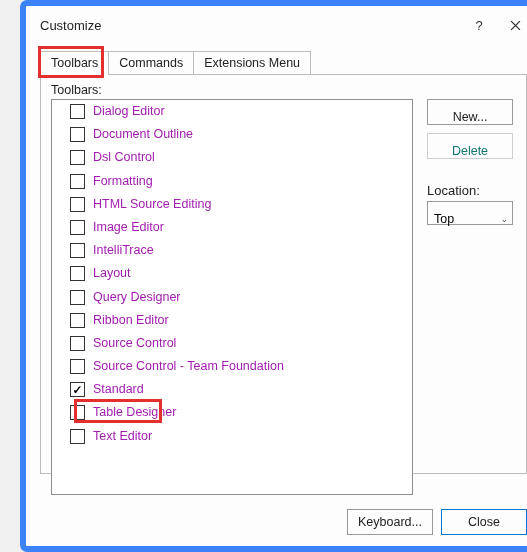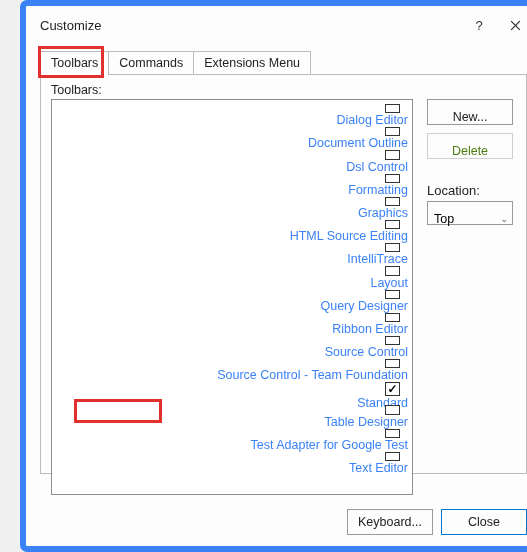--- a/index.html
+++ b/index.html
@@ -31,37 +31,37 @@
     border: 1px solid #bcbcbc; height: 400px; position: relative;
     padding: 8px 10px 10px 10px;
   }
   .list-label { font-size: 12.5px; color: #222; margin-bottom: 2px; }
   .listbox-wrap { display: flex; }
   .listbox {
     width: 362px; height: 396px; border: 1px solid #8d8d8d;
     overflow-y: scroll; background: #fff; padding: 4px 4px;
   }
   .item {
-    display: flex; align-items: flex-end; height: 23.2px; padding-left: 14px;
-    font-size: 12.5px; color: #3b82f6; cursor: pointer; flex-direction: column;
+    display: flex; align-items: flex-start; height: 23.2px; padding-left: 14px;
+    font-size: 12.5px; color: #a21caf; cursor: pointer;
   }
   .chk {
     width: 15px; height: 15px; border: 1px solid #333; margin-right: 8px;
     display: flex; align-items: center; justify-content: center; background: #fff;
   }
   .chk.checked::after {
     content: "✓"; font-size: 12px; line-height: 1; color: #000; font-weight: bold;
   }
   .sidepanel { margin-left: 14px; display: flex; flex-direction: column; width: 86px; }
   .btn {
     height: 26px; border: 1px solid #9a9a9a; background: #fdfdfd;
     font-size: 12.5px; color: #222; cursor: pointer; margin-bottom: 8px;
     display: flex; align-items: flex-end; justify-content: center;
   }
-  .btn.disabled { color: #4d7c0f; border-color: #cfcfcf; cursor: default; }
+  .btn.disabled { color: #0f766e; border-color: #cfcfcf; cursor: default; }
   .loc-label { font-size: 13px; color: #222; margin-top: 16px; margin-bottom: 3px; }
   .select {
     height: 24px; border: 1px solid #9a9a9a; background: #fdfdfd;
     display: flex; align-items: center; padding: 12px 4px 0 6px; font-size: 12.5px;
     justify-content: space-between; cursor: pointer;
   }
   .select .caret { font-size: 9px; color: #555; }
   .footer {
     height: 48px; display: flex; align-items: center; justify-content: flex-end;
     padding: 0 14px; gap: 8px;
@@ -126,25 +126,25 @@
             <div class="item">
               <span class="chk"></span>
               <span>Dsl Control</span>
             </div>
             <div class="item">
               <span class="chk"></span>
               <span>Formatting</span>
             </div>
             <div class="item">
               <span class="chk"></span>
-              <span>Graphics</span>
-            </div>
-            <div class="item">
-              <span class="chk"></span>
               <span>HTML Source Editing</span>
+            </div>
+            <div class="item">
+              <span class="chk"></span>
+              <span>Image Editor</span>
             </div>
             <div class="item">
               <span class="chk"></span>
               <span>IntelliTrace</span>
             </div>
             <div class="item">
               <span class="chk"></span>
               <span>Layout</span>
             </div>
             <div class="item">
@@ -163,24 +163,20 @@
               <span class="chk"></span>
               <span>Source Control - Team Foundation</span>
             </div>
             <div class="item">
               <span class="chk checked"></span>
               <span>Standard</span>
             </div>
             <div class="item">
               <span class="chk"></span>
               <span>Table Designer</span>
-            </div>
-            <div class="item">
-              <span class="chk"></span>
-              <span>Test Adapter for Google Test</span>
             </div>
             <div class="item">
               <span class="chk"></span>
               <span>Text Editor</span>
             </div>
           </div>
         <div class="sidepanel">
           <div class="btn">
               <span>New...</span>
             </div>

